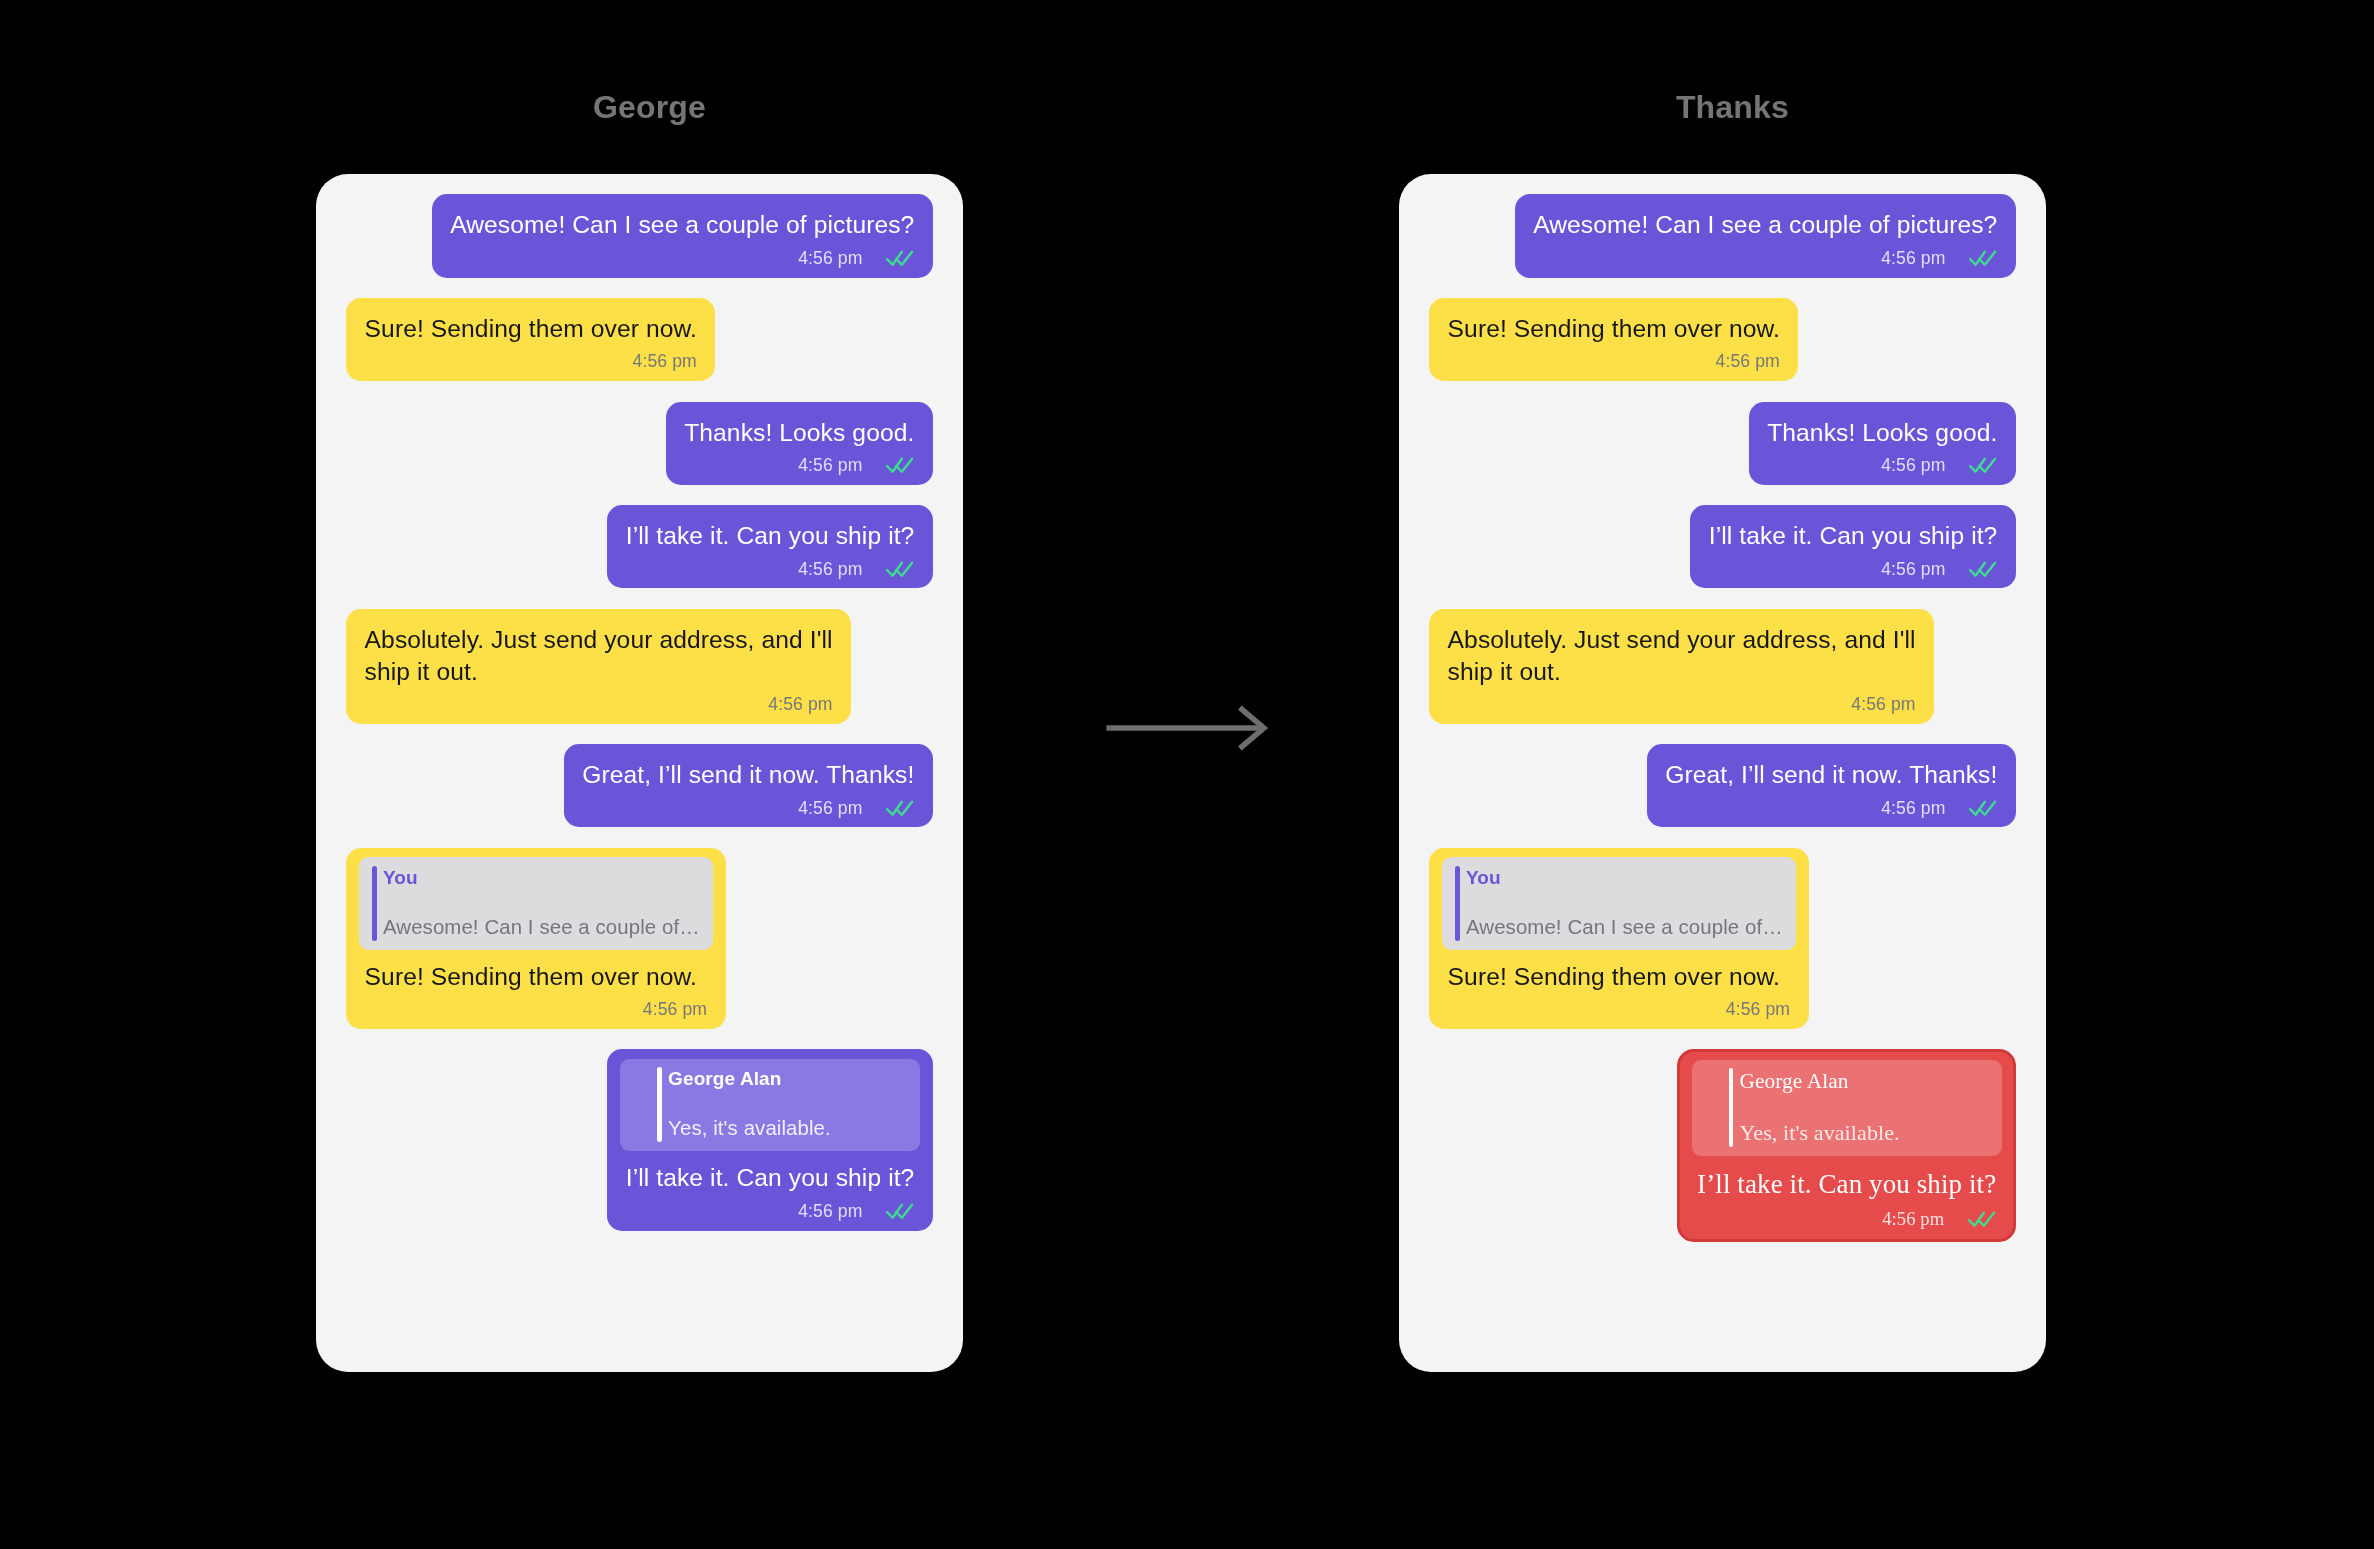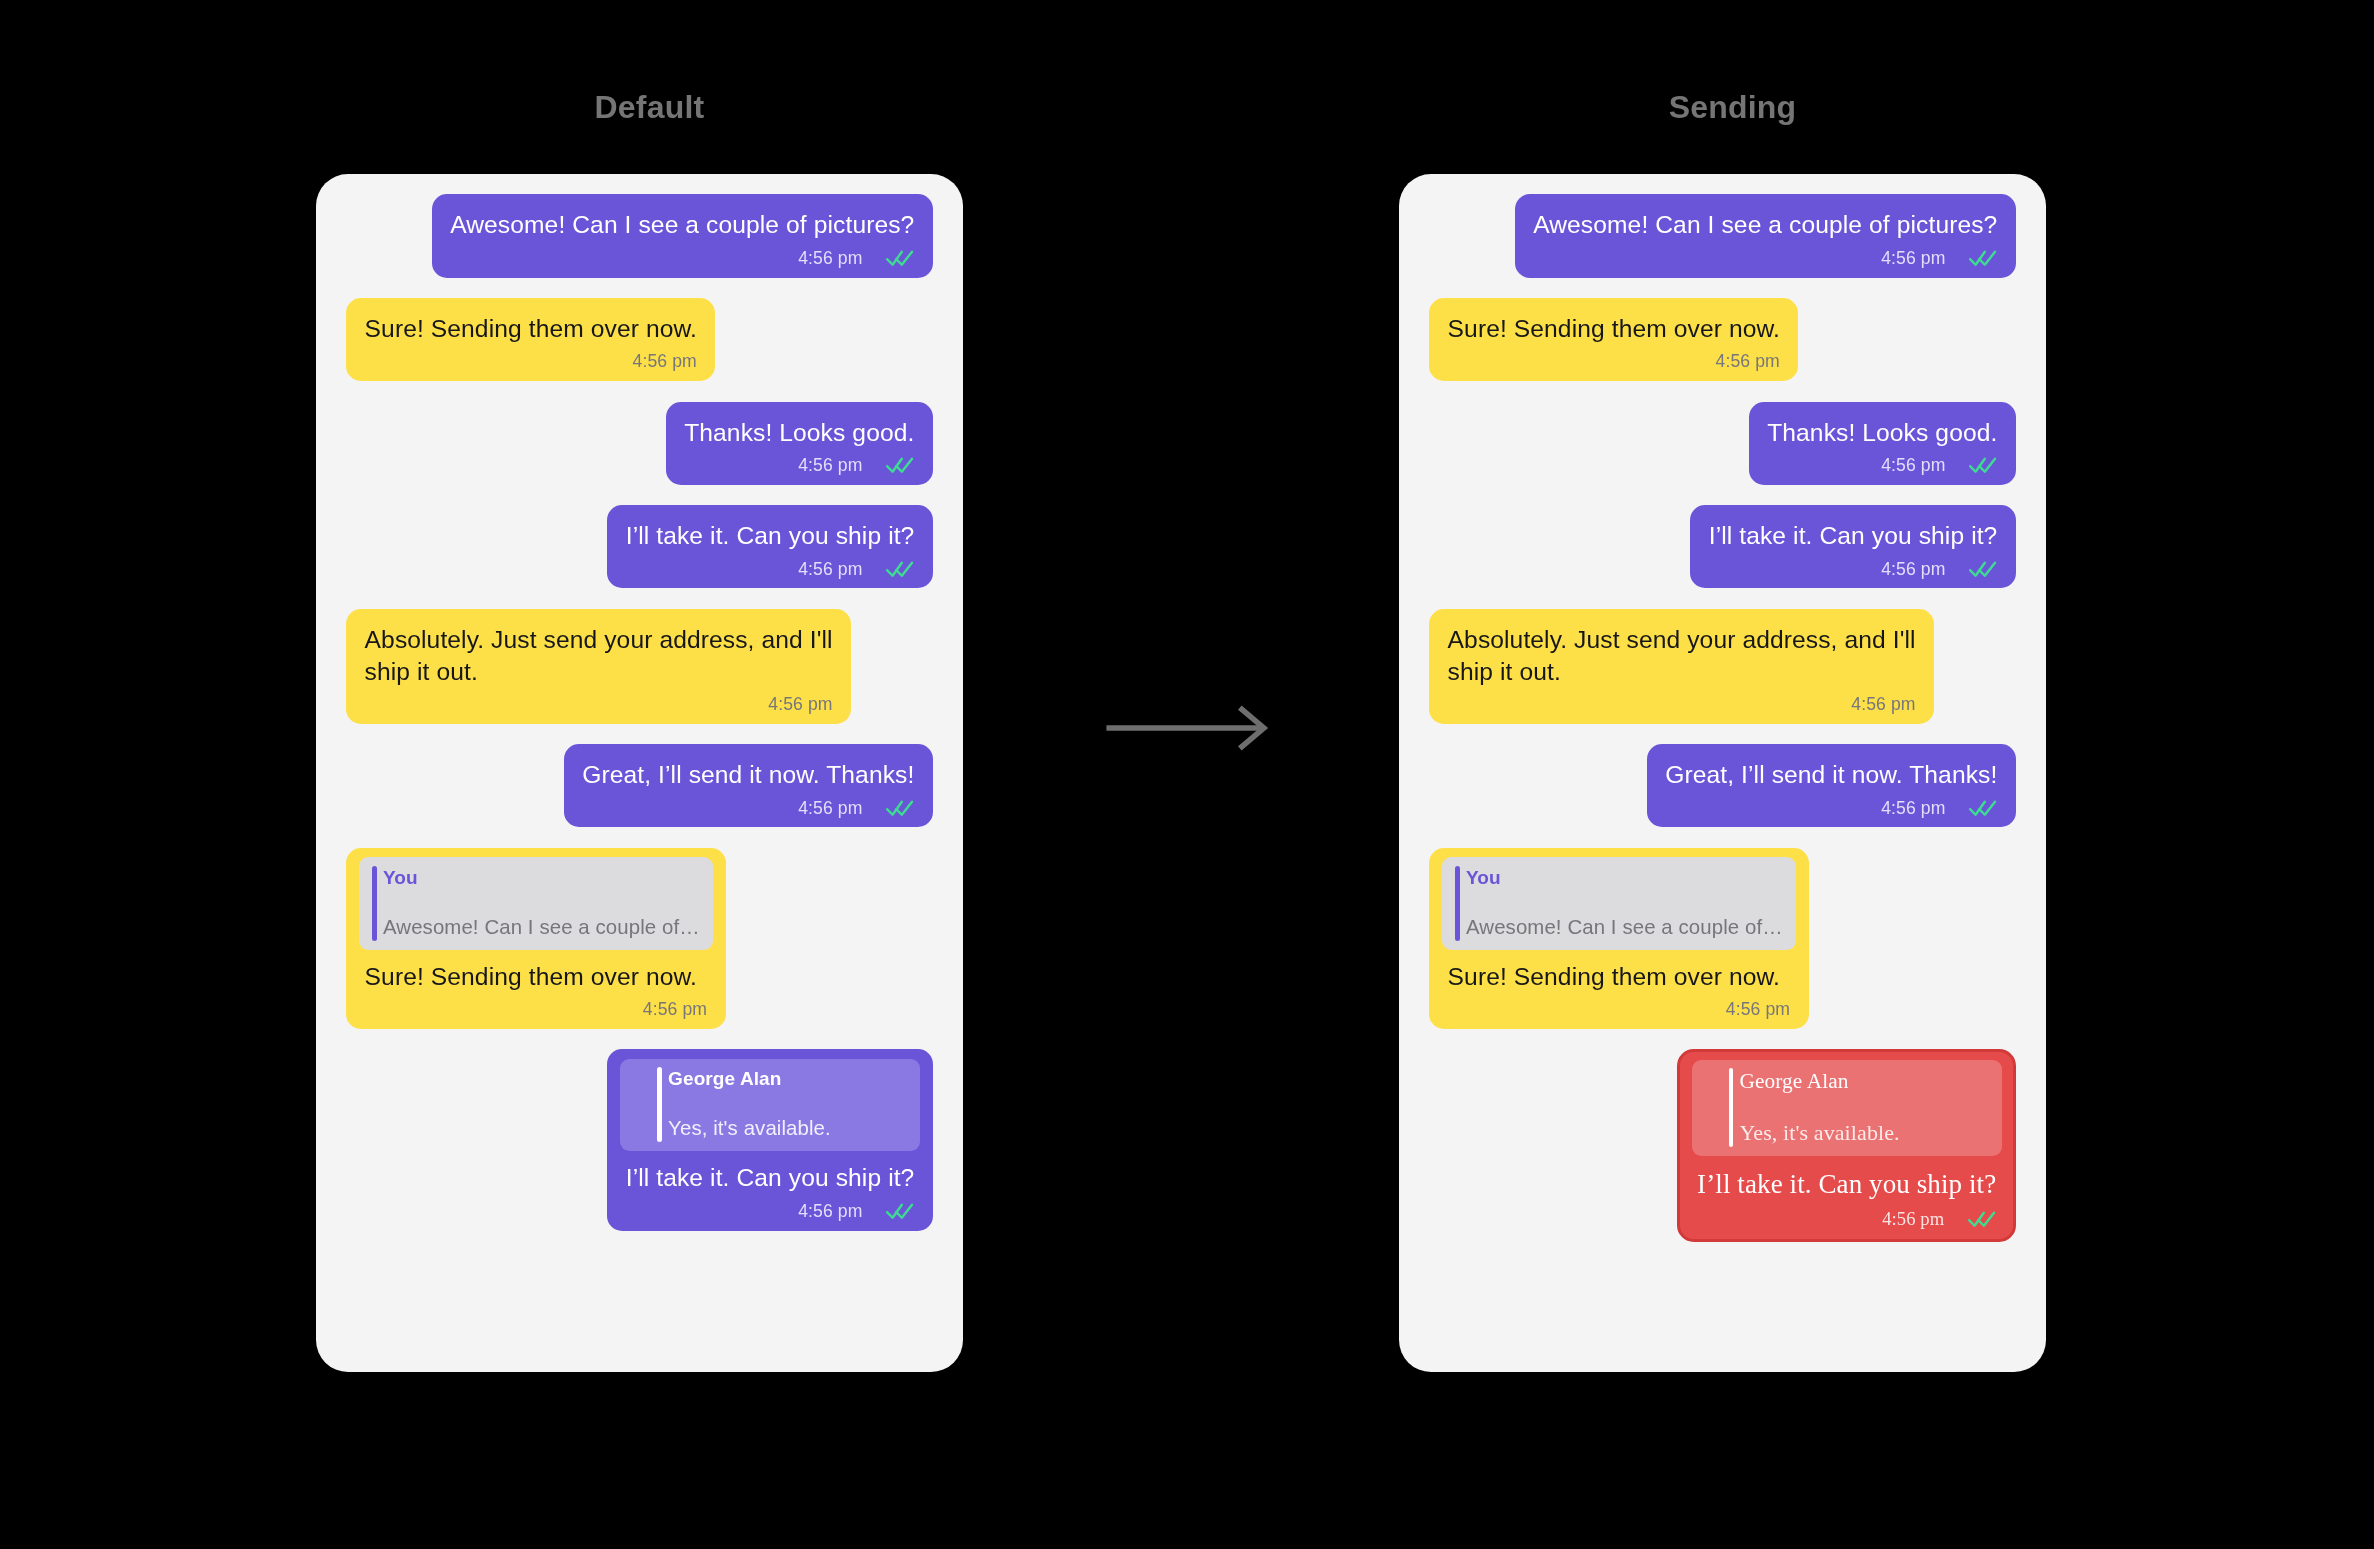--- a/index.html
+++ b/index.html
@@ -195,22 +195,22 @@
     top: 700px;
     width: 176px;
     height: 56px;
   }
 </style>
 </head>
 <body>
 
 <div class="stage">
 
-  <div class="col-title" id="title-default">Default</div>
-  <div class="col-title" id="title-styled">Sending</div>
+  <div class="col-title" id="title-default">George</div>
+  <div class="col-title" id="title-styled">Thanks</div>
 
   <div class="panel" id="panel-default">
     <div class="thread" id="thread-default">
         <div class="row out">
           <div class="bubble out">
             <div class="body">Awesome! Can I see a couple of pictures?</div>
             <div class="meta">
               <span class="time">4:56 pm</span>
               <span class="ticks">
                 <svg width="28" height="17.6" viewBox="0 0 30 19" aria-hidden="true">

